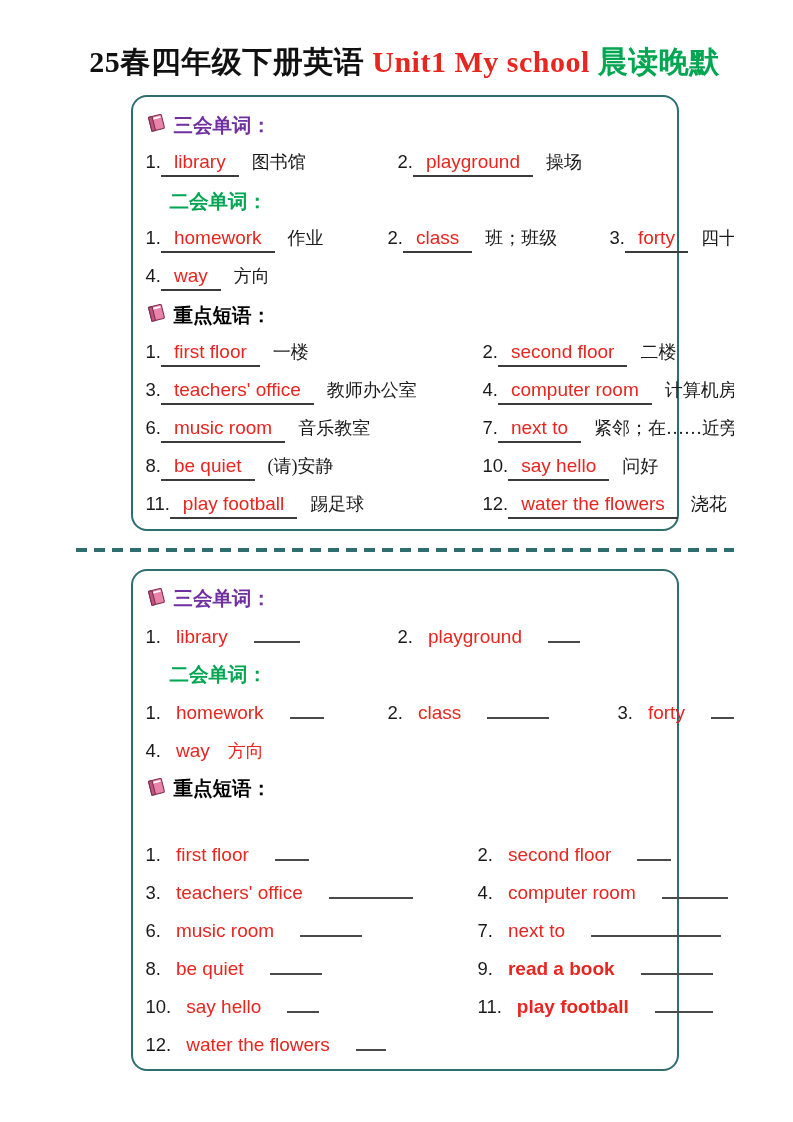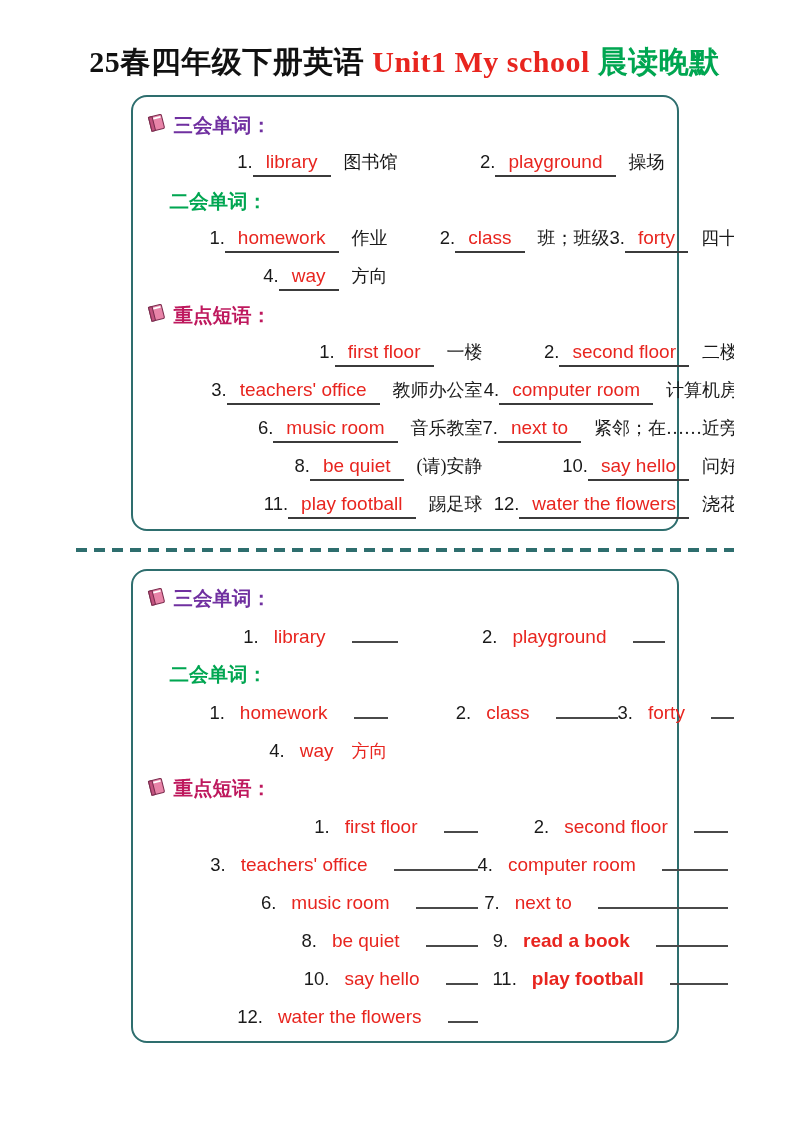--- a/index.html
+++ b/index.html
@@ -30,31 +30,31 @@
     background:repeating-linear-gradient(90deg,#2e6e6e 0 11px, transparent 11px 18px);
   }
   
   .hdr { display:flex; align-items:center; height:38px; gap:7px; }
   .hdr.indent { padding-left:24px; }
   .hdr-label {
     font-family:"Liberation Serif", serif; font-weight:bold; font-size:19.5px;
   }
   .purple { color:#7030a0; }
   .green  { color:#00a651; }
-  .blue   { color:#be185d;text-align:right; }
+  .blue   { color:#000000;text-align:right; }
   .book-icon { flex:0 0 auto; display:inline-block; }
   
   .grid { display:grid; grid-auto-rows:38px; align-items:center; }
   .g-w3  { grid-template-columns:252px 1fr; }
   .g-w2  { grid-template-columns:242px 222px 1fr; }
   .g-ph1 { grid-template-columns:337px 1fr; }
   .g-w3b { grid-template-columns:252px 1fr; }
   .g-w2b { grid-template-columns:242px 230px 1fr; }
-  .g-ph2 { grid-template-columns:332px 1fr; }
-  .entry { white-space:nowrap;text-align:right; }
+  .g-ph2 { grid-template-columns:332px 1fr;margin-top:28px; }
+  .entry { white-space:nowrap; }
   .num {
     color:#1a1a1a; font-size:18.5px; font-family:"Liberation Sans", sans-serif;
   }
   .word { color:#e8251f; font-size:19px; font-family:"Liberation Sans", sans-serif; }
   .word.bold { font-weight:700; }
   .meaning {
     margin-left:13px; color:#1a1a1a; font-size:18px;
     font-family:"Liberation Serif", serif;
   }
   

